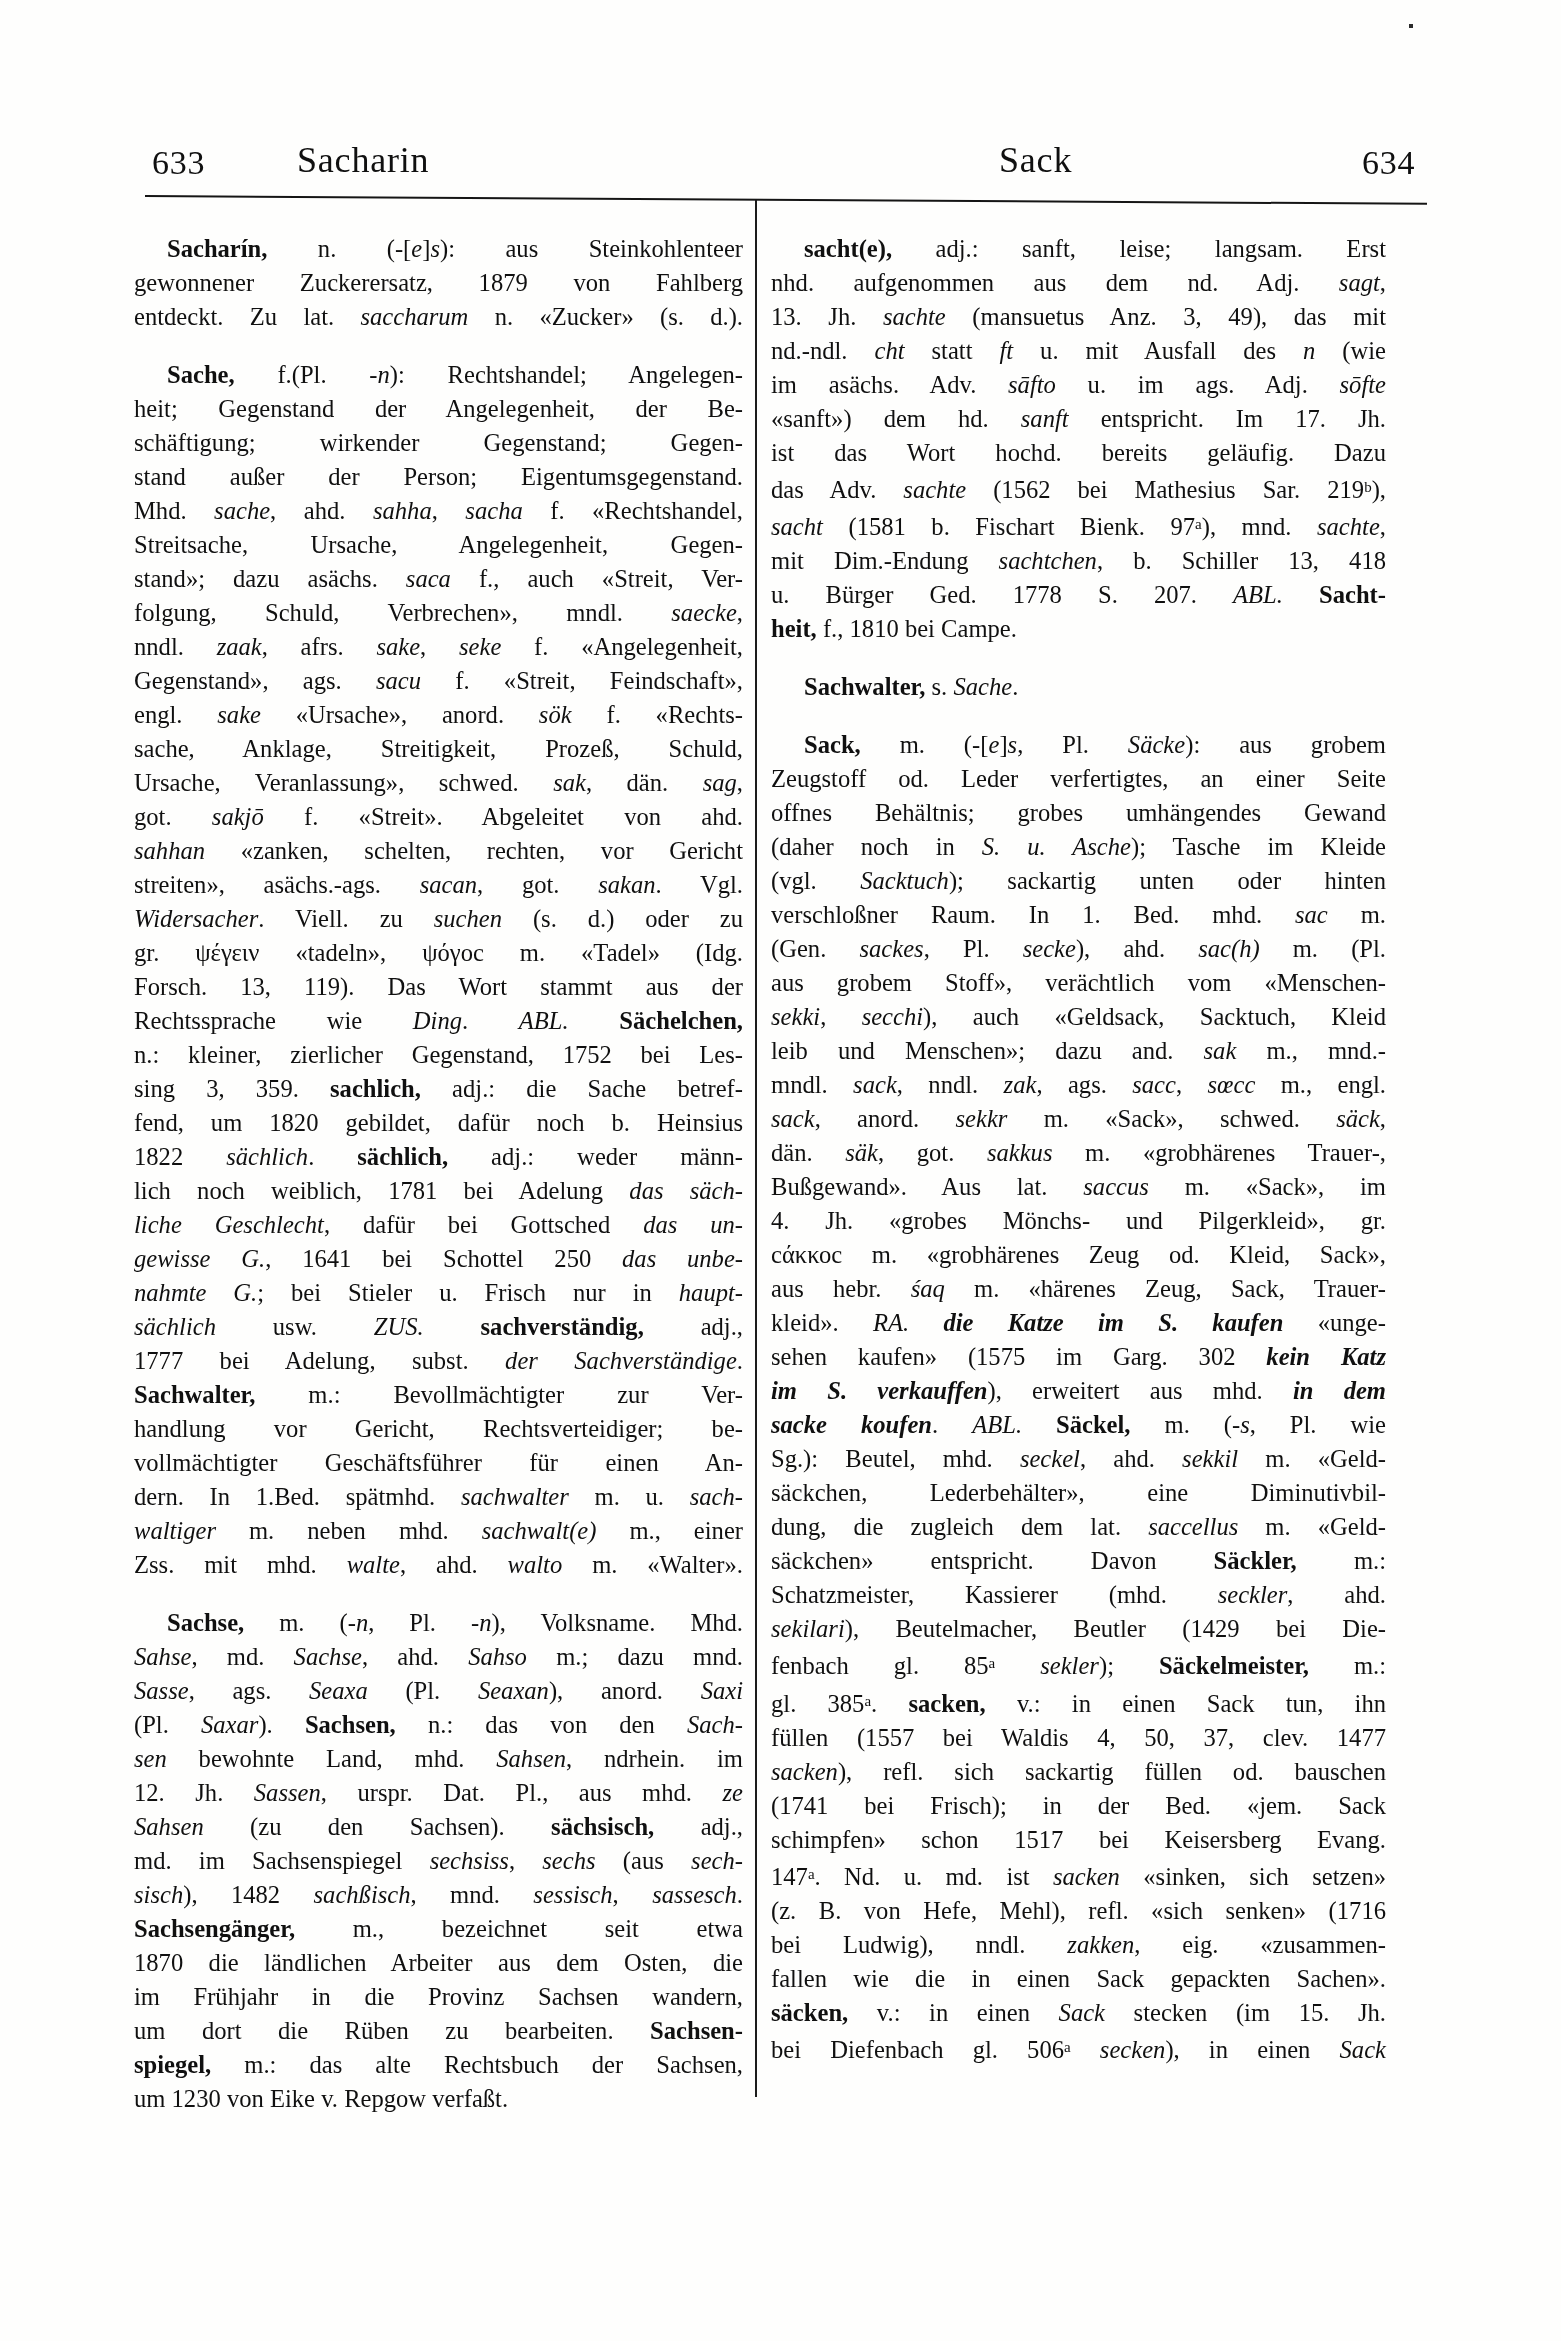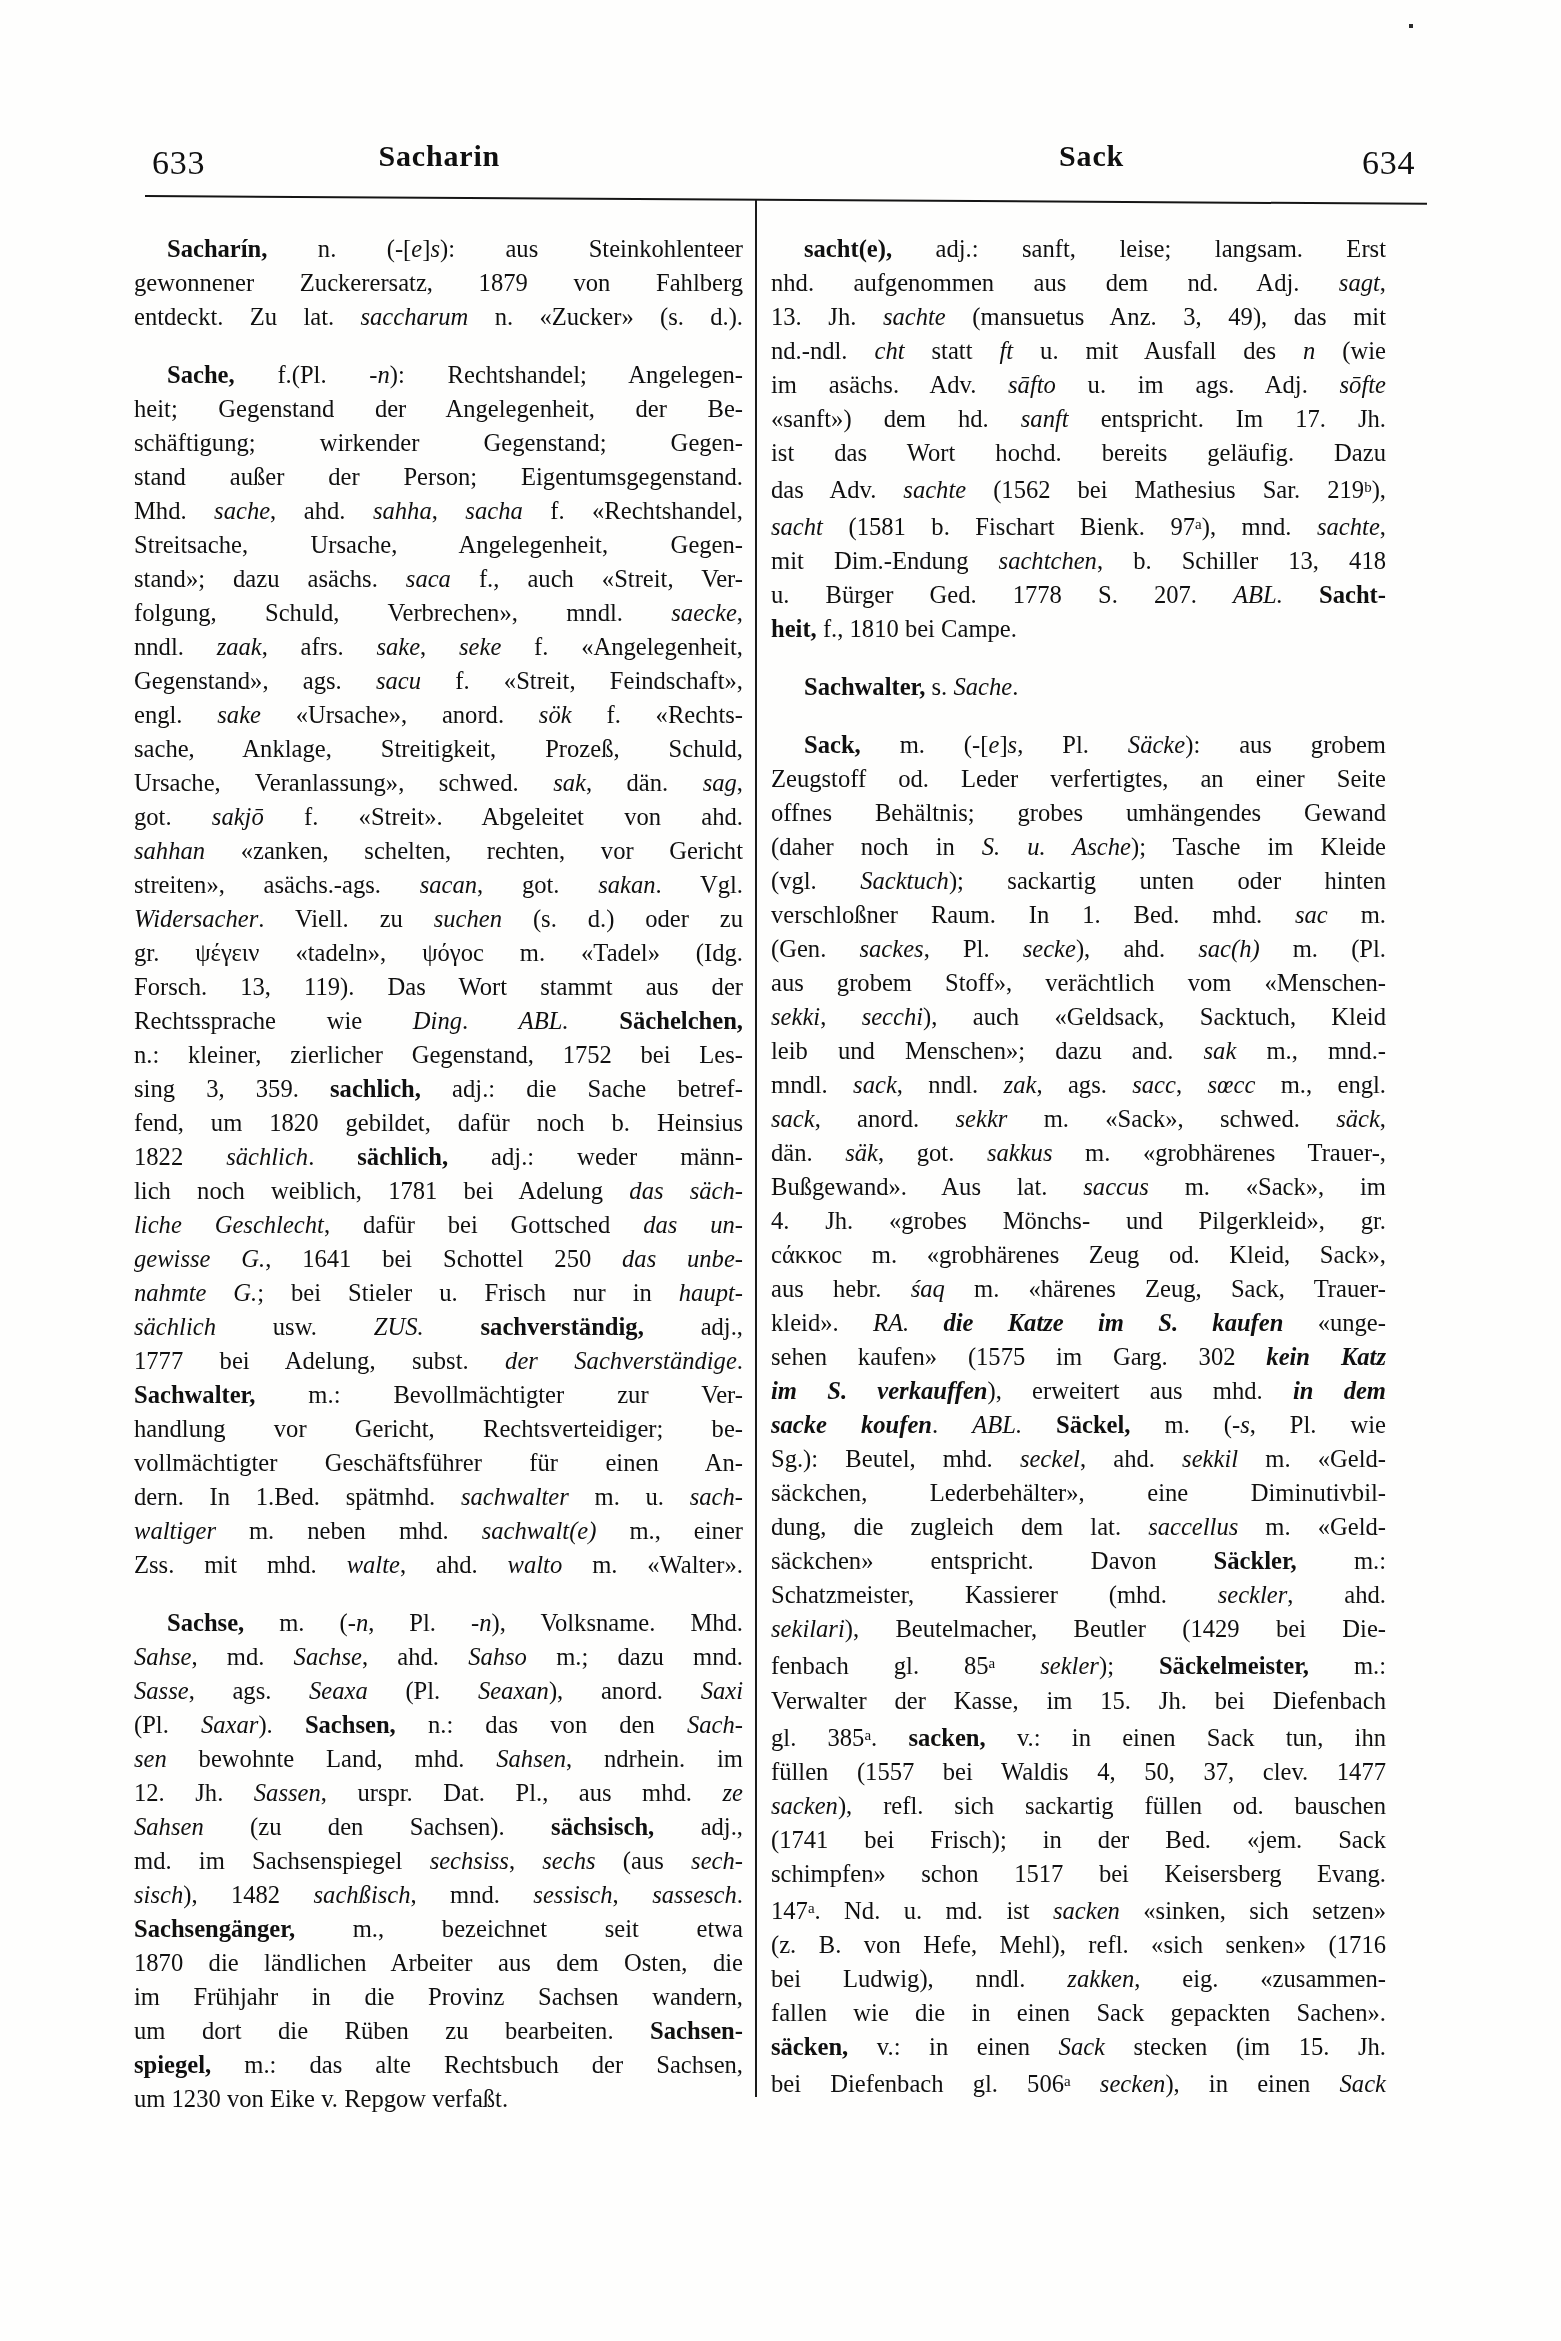--- a/index.html
+++ b/index.html
@@ -3,21 +3,21 @@
 <meta charset="utf-8">
 <style>
   html,body{margin:0;padding:0;}
   body{
     width:1561px;height:2342px;position:relative;
     background:#fefefd;color:#101010;
     font-family:"Liberation Serif","DejaVu Serif",serif;
     overflow:hidden;
   }
   .pagenum{position:absolute;font-size:34px;letter-spacing:0.8px;}
-  .runhead{position:absolute;font-size:30px;font-weight:bold;text-align:right;letter-spacing:0.8px;}
+  .runhead{position:absolute;font-size:36px;font-weight:normal;text-align:left;letter-spacing:0.8px;}
   .rule{position:absolute;left:145px;top:195px;width:1282px;height:2.3px;background:#151515;transform:rotate(0.35deg);transform-origin:left center;}
   .divider{position:absolute;left:755px;top:200px;width:1.6px;height:1897px;background:#1c1c1c;}
   .col{position:absolute;top:208px;font-size:24.6px;line-height:34px;}
   .col-left{left:134px;width:609px;}
   .col-right{left:771px;width:615px;}
   .line{text-align:justify;text-align-last:justify;white-space:normal;}
   .line.short{text-align-last:left;}
   .line.ind{text-indent:33px;margin-top:24px;}
   .b{font-weight:bold;}
   .i{font-style:italic;}
@@ -133,21 +133,20 @@
       <div class="line"><span>sehen kaufen» (1575 im Garg. 302 </span><span class="b i">kein Katz</span></div>
       <div class="line"><span class="b i">im S. verkauffen</span><span>), erweitert aus mhd. </span><span class="b i">in dem</span></div>
       <div class="line"><span class="b i">sacke koufen</span><span>.  </span><span class="i">ABL.</span><span> </span><span class="b">Säckel,</span><span> m. (-</span><span class="i">s</span><span>, Pl. wie</span></div>
       <div class="line"><span>Sg.): Beutel, mhd. </span><span class="i">seckel</span><span>, ahd. </span><span class="i">sekkil</span><span> m. «Geld-</span></div>
       <div class="line"><span>säckchen, Lederbehälter», eine Diminutivbil-</span></div>
       <div class="line"><span>dung, die zugleich dem lat. </span><span class="i">saccellus</span><span> m. «Geld-</span></div>
       <div class="line"><span>säckchen» entspricht.  Davon </span><span class="b">Säckler,</span><span> m.:</span></div>
       <div class="line"><span>Schatzmeister, Kassierer (mhd. </span><span class="i">seckler</span><span>, ahd.</span></div>
       <div class="line"><span class="i">sekilari</span><span>), Beutelmacher, Beutler (1429 bei Die-</span></div>
       <div class="line"><span>fenbach gl. 85</span><span class="sup">a</span><span> </span><span class="i">sekler</span><span>); </span><span class="b">Säckelmeister,</span><span> m.:</span></div>
-      <div class="line"><span>Verwalter der Kasse, im 15. Jh. bei Diefenbach</span></div>
       <div class="line"><span>gl. 385</span><span class="sup">a</span><span>.  </span><span class="b">sacken,</span><span> v.: in einen Sack tun, ihn</span></div>
       <div class="line"><span>füllen (1557 bei Waldis 4, 50, 37, clev. 1477</span></div>
       <div class="line"><span class="i">sacken</span><span>), refl. sich sackartig füllen od. bauschen</span></div>
       <div class="line"><span>(1741 bei Frisch); in der Bed. «jem. Sack</span></div>
       <div class="line"><span>schimpfen» schon 1517 bei Keisersberg Evang.</span></div>
       <div class="line"><span>147</span><span class="sup">a</span><span>. Nd. u. md. ist </span><span class="i">sacken</span><span> «sinken, sich setzen»</span></div>
       <div class="line"><span>(z. B. von Hefe, Mehl), refl. «sich senken» (1716</span></div>
       <div class="line"><span>bei Ludwig), nndl. </span><span class="i">zakken</span><span>, eig. «zusammen-</span></div>
       <div class="line"><span>fallen wie die in einen Sack gepackten Sachen».</span></div>
       <div class="line"><span class="b">säcken,</span><span> v.: in einen </span><span class="i">Sack</span><span> stecken (im 15. Jh.</span></div>

